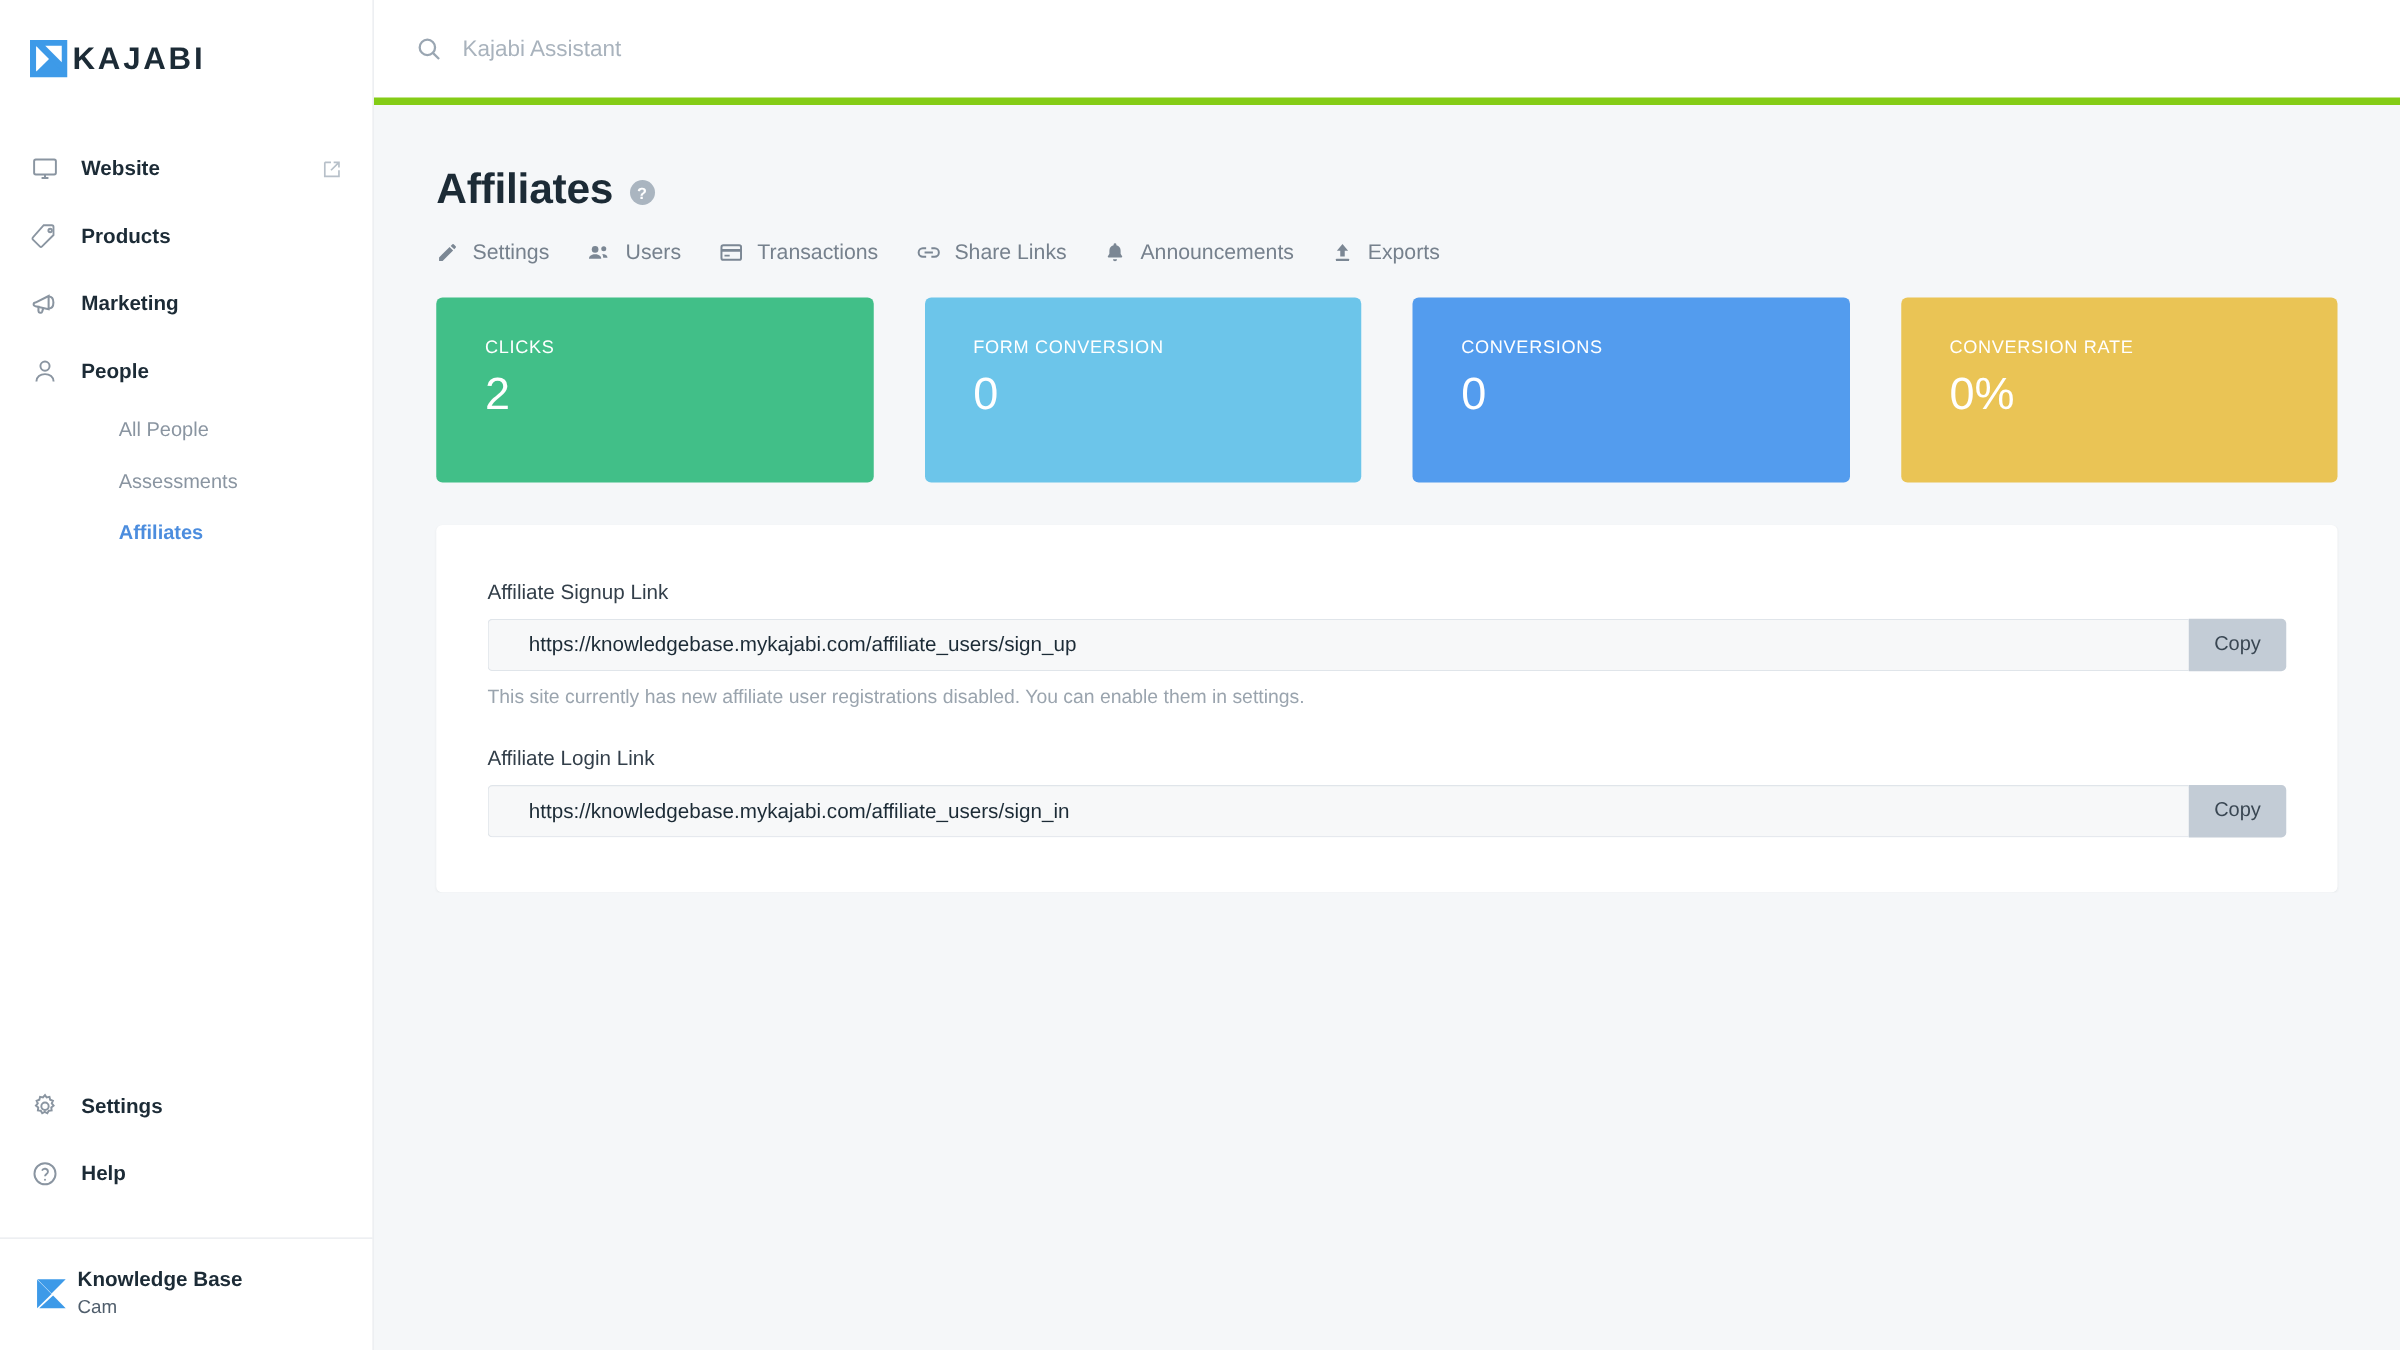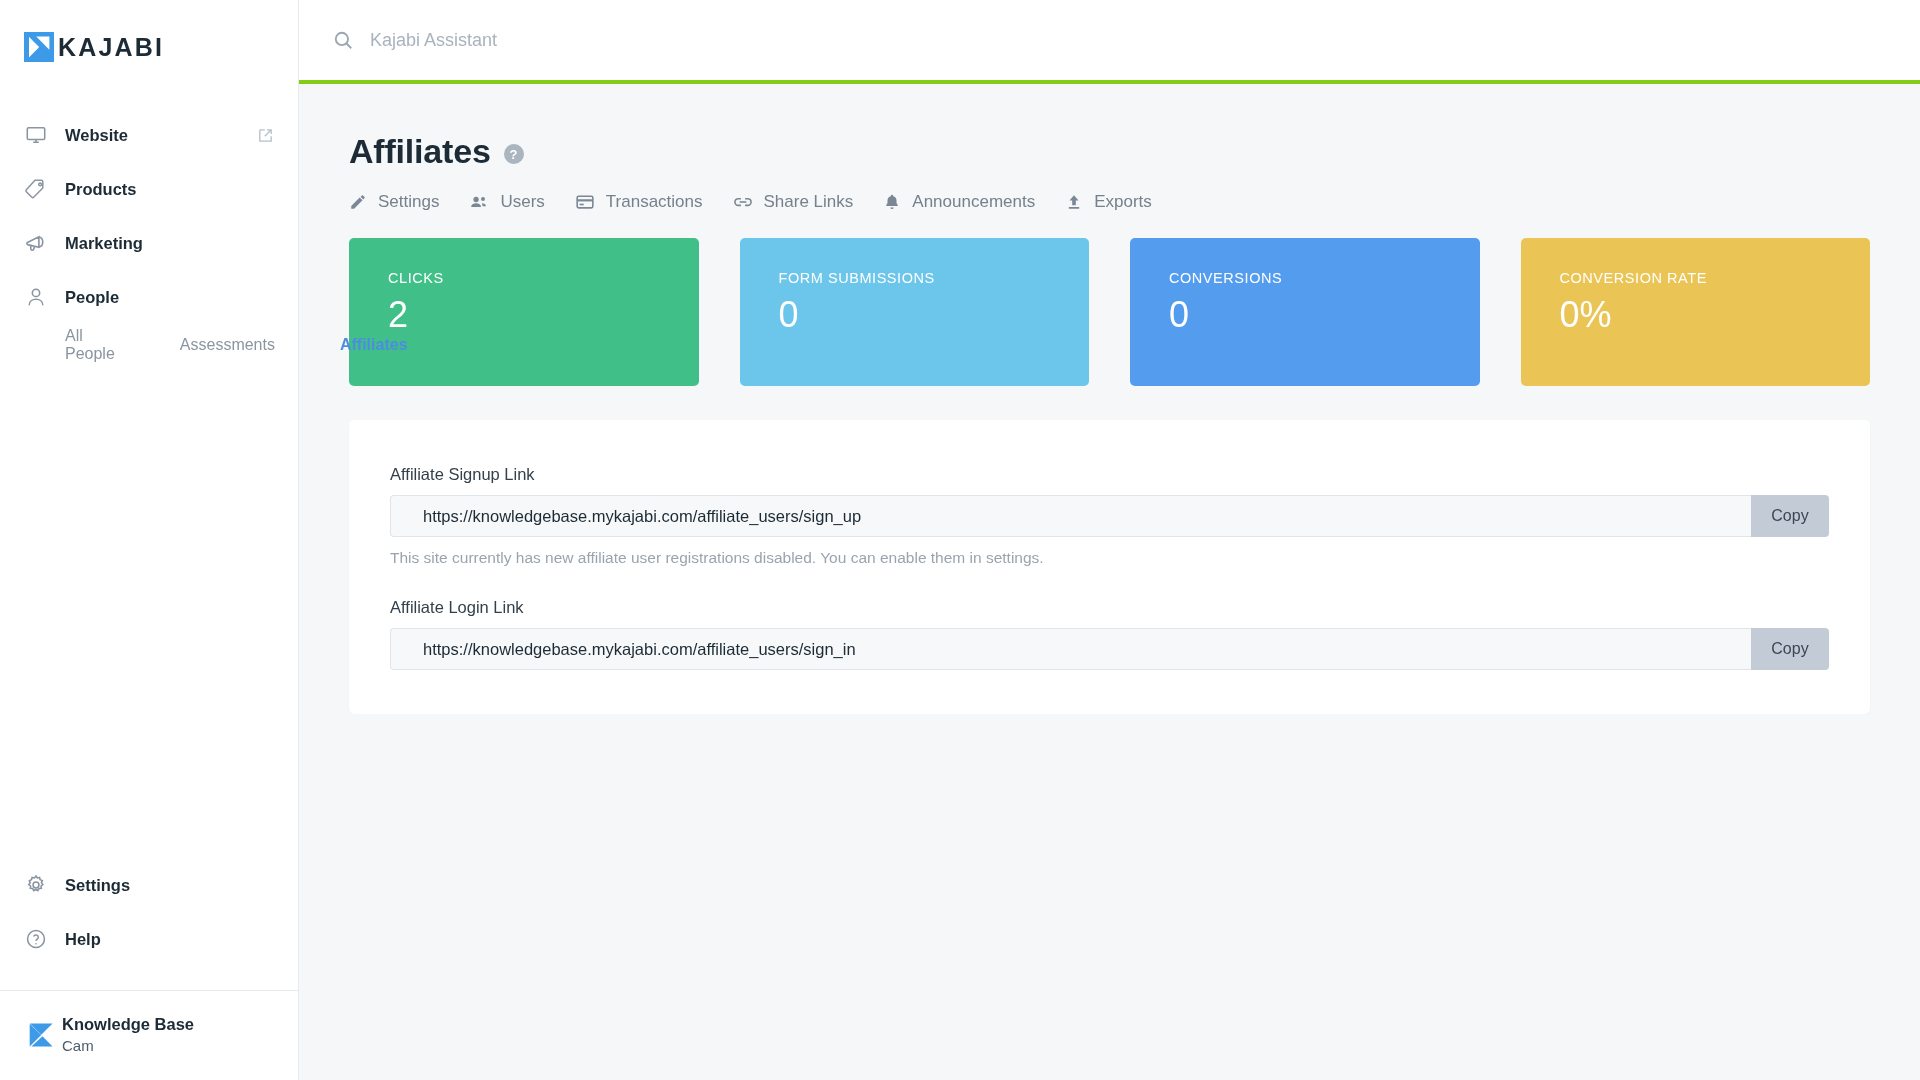--- a/index.html
+++ b/index.html
@@ -27,42 +27,42 @@
   }
   .nav { margin-top: 36px; }
   .nav-item {
     display: flex; align-items: center; gap: 17px;
     height: 54px; padding: 0 24px;
     cursor: pointer; position: relative;
   }
   .nav-icon { width: 24px; height: 24px; flex: 0 0 24px; display: flex; align-items: center; justify-content: center; color: #8a95a1; }
   .nav-label { font-size: 16.5px; font-weight: bold; color: #1c2b36; }
   .nav-ext { margin-left: auto; color: #b7c0c9; display: flex; align-items: center; }
-  .subnav { display: flex; flex-direction: row; }
+  .subnav { display: flex; flex-direction: column; padding-left: 30px; }
   .subnav-item {
     height: 41px; display: flex; align-items: center;
     padding-left: 65px; font-size: 16px; color: #8a95a1; cursor: pointer;
   }
   .subnav-item.active { color: #4c8dde; font-weight: bold; }
 
   .sidebar-bottom { margin-top: auto; }
   .sidebar-bottom .nav-item { height: 54px; }
   .sidebar-divider { height: 1px; background: #e7eaee; margin-top: 24px; }
   .account {
     display: flex; align-items: center; gap: 4px;
     padding: 22px 24px 24px 24px;
   }
   .account-logo { width: 34px; height: 34px; flex: 0 0 34px; }
   .account-name { font-size: 16.5px; font-weight: bold; color: #1c2b36; line-height: 1.35; }
   .account-sub { font-size: 15px; color: #4f5d6b; line-height: 1.35; }
 
   
   .main { flex: 1; display: flex; flex-direction: column; height: 1080px; background: #f5f7f9; }
   .topbar {
-    height: 84px; background: #ffffff; border-bottom: 4px solid #84cc16;
+    height: 84px; background: #ffffff; border-bottom: 6px solid #84cc16;
     display: flex; align-items: center; padding-left: 33px; flex: 0 0 84px;
   }
   .search-wrap { display: flex; align-items: center; gap: 16px; width: 600px; }
   .search-icon { color: #9aa6b2; display: flex; }
   .search-input {
     border: none; outline: none; background: transparent;
     font-family: "Liberation Sans", sans-serif;
     font-size: 18px; color: #5a6671; width: 100%;
   }
   .search-input::placeholder { color: #a9b3bd; }
@@ -333,21 +333,21 @@
       </nav>
 
       <div class="stats">
 
         <div class="stat-card" style="background:#41bf88">
           <div class="stat-label">CLICKS</div>
           <div class="stat-value">2</div>
         </div>
 
         <div class="stat-card" style="background:#6cc5ea">
-          <div class="stat-label">FORM SUBMISSIONS</div>
+          <div class="stat-label">FORM CONVERSION</div>
           <div class="stat-value">0</div>
         </div>
 
         <div class="stat-card" style="background:#539cee">
           <div class="stat-label">CONVERSIONS</div>
           <div class="stat-value">0</div>
         </div>
 
         <div class="stat-card" style="background:#eac455">
           <div class="stat-label">CONVERSION RATE</div>

